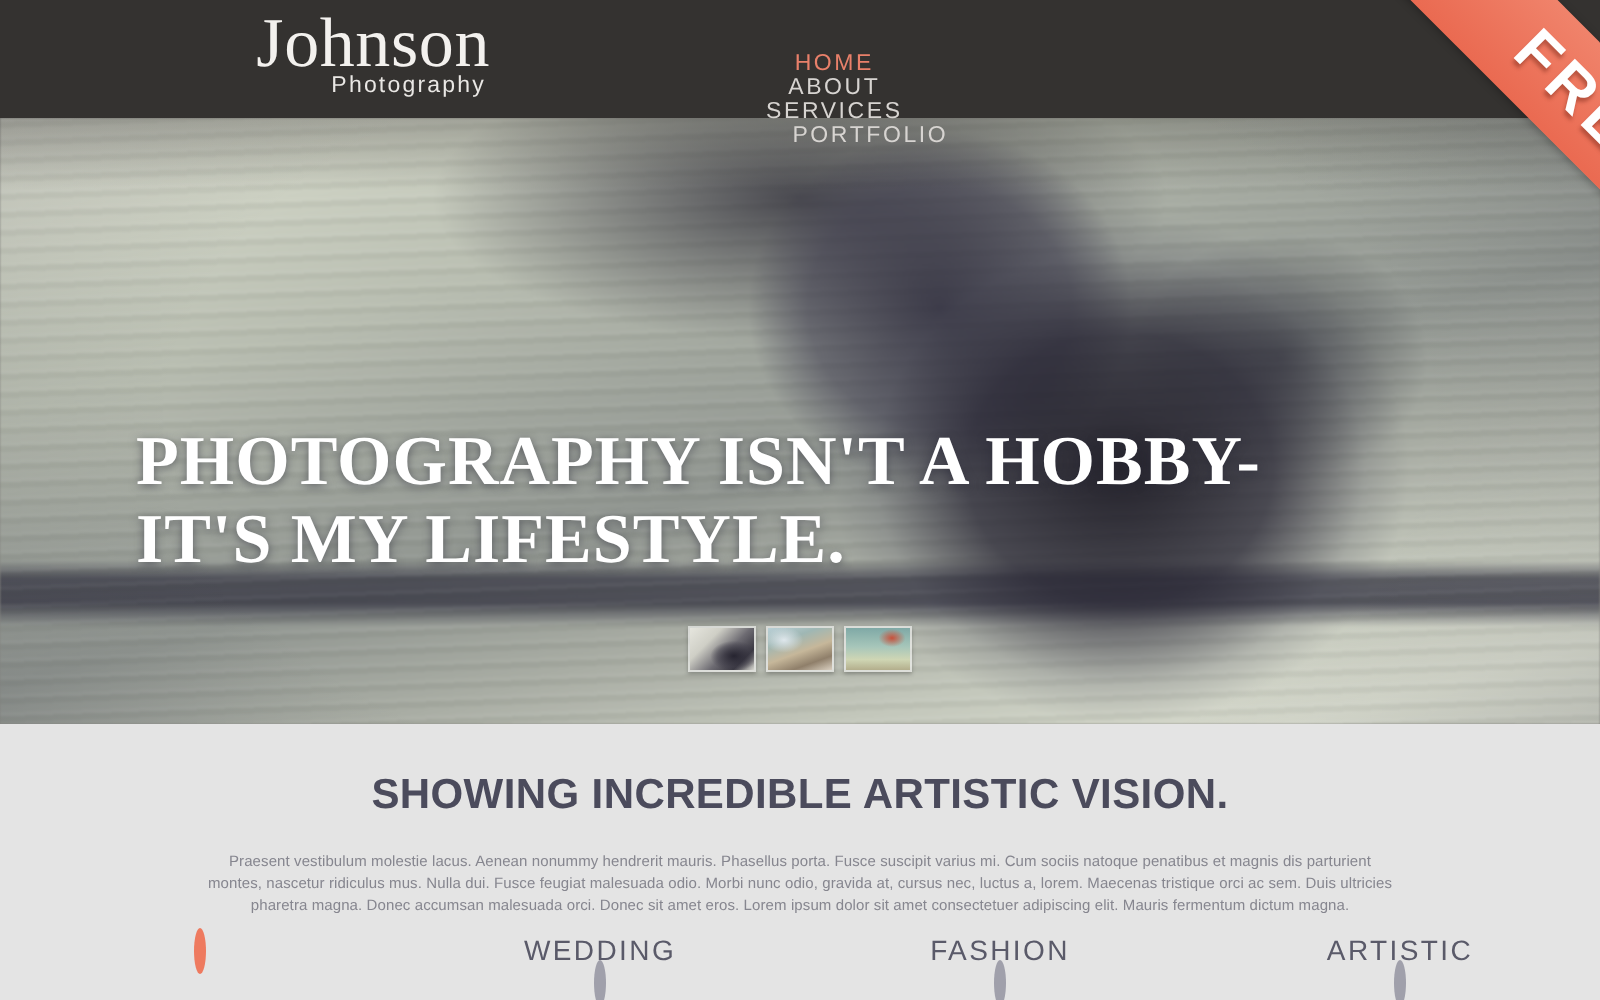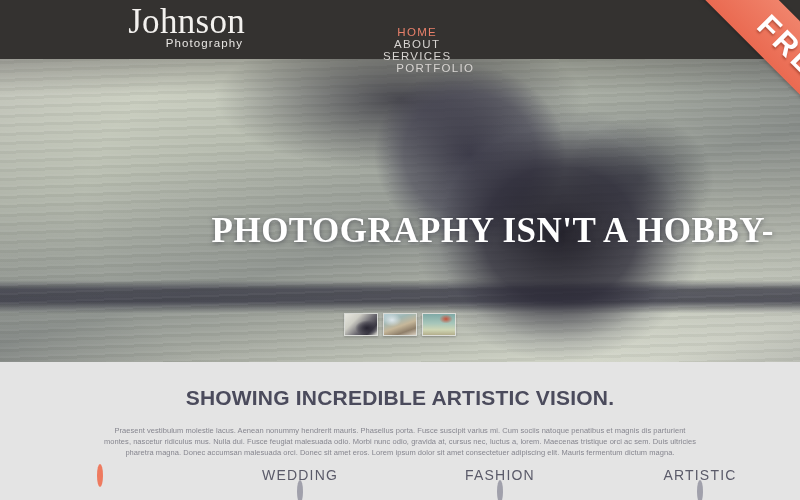--- a/index.html
+++ b/index.html
@@ -133,28 +133,28 @@
   }
   .hero-vignette{
     position:absolute; inset:0;
     background:
       radial-gradient(ellipse 700px 420px at 400px 150px, rgba(0,0,0,0) 45%, rgba(40,40,55,0.30) 100%),
       linear-gradient(180deg, rgba(52,50,48,0.30) 0%, rgba(0,0,0,0) 12%);
   }
   .hero-headline{
     position:absolute;
     left:0; right:0; top:152px;
-    text-align:right;
+    text-align:left;
     font-family:"Liberation Serif", serif;
     font-size:35px;
     line-height:39px;
     color:#ffffff;
     letter-spacing:0.5px;
     text-shadow:0 1px 5px rgba(40,40,55,0.55);
-    padding:0 26px;
+    padding:0 68px;
   }
   .hero-headline .line{ display:block; }
 
   
   .carousel-thumbs{
     position:absolute;
     left:0; right:0; bottom:26px;
     display:flex;
     justify-content:center;
     gap:5px;
@@ -262,20 +262,21 @@
     <span class="ribbon-text">FREE</span>
   </div>
 </div>
 
 <section class="hero">
   <div class="hero-photo"></div>
   <div class="hero-vignette"></div>
 
   <h1 class="hero-headline">
     <span class="line">PHOTOGRAPHY ISN'T A HOBBY-</span>
+    <span class="line">IT'S MY LIFESTYLE.</span>
   </h1>
 
   <div class="carousel-thumbs">
     <div class="thumb thumb-1">
       <span class="thumb-img"></span>
     </div>
     <div class="thumb thumb-2">
       <span class="thumb-img"></span>
     </div>
     <div class="thumb thumb-3">

